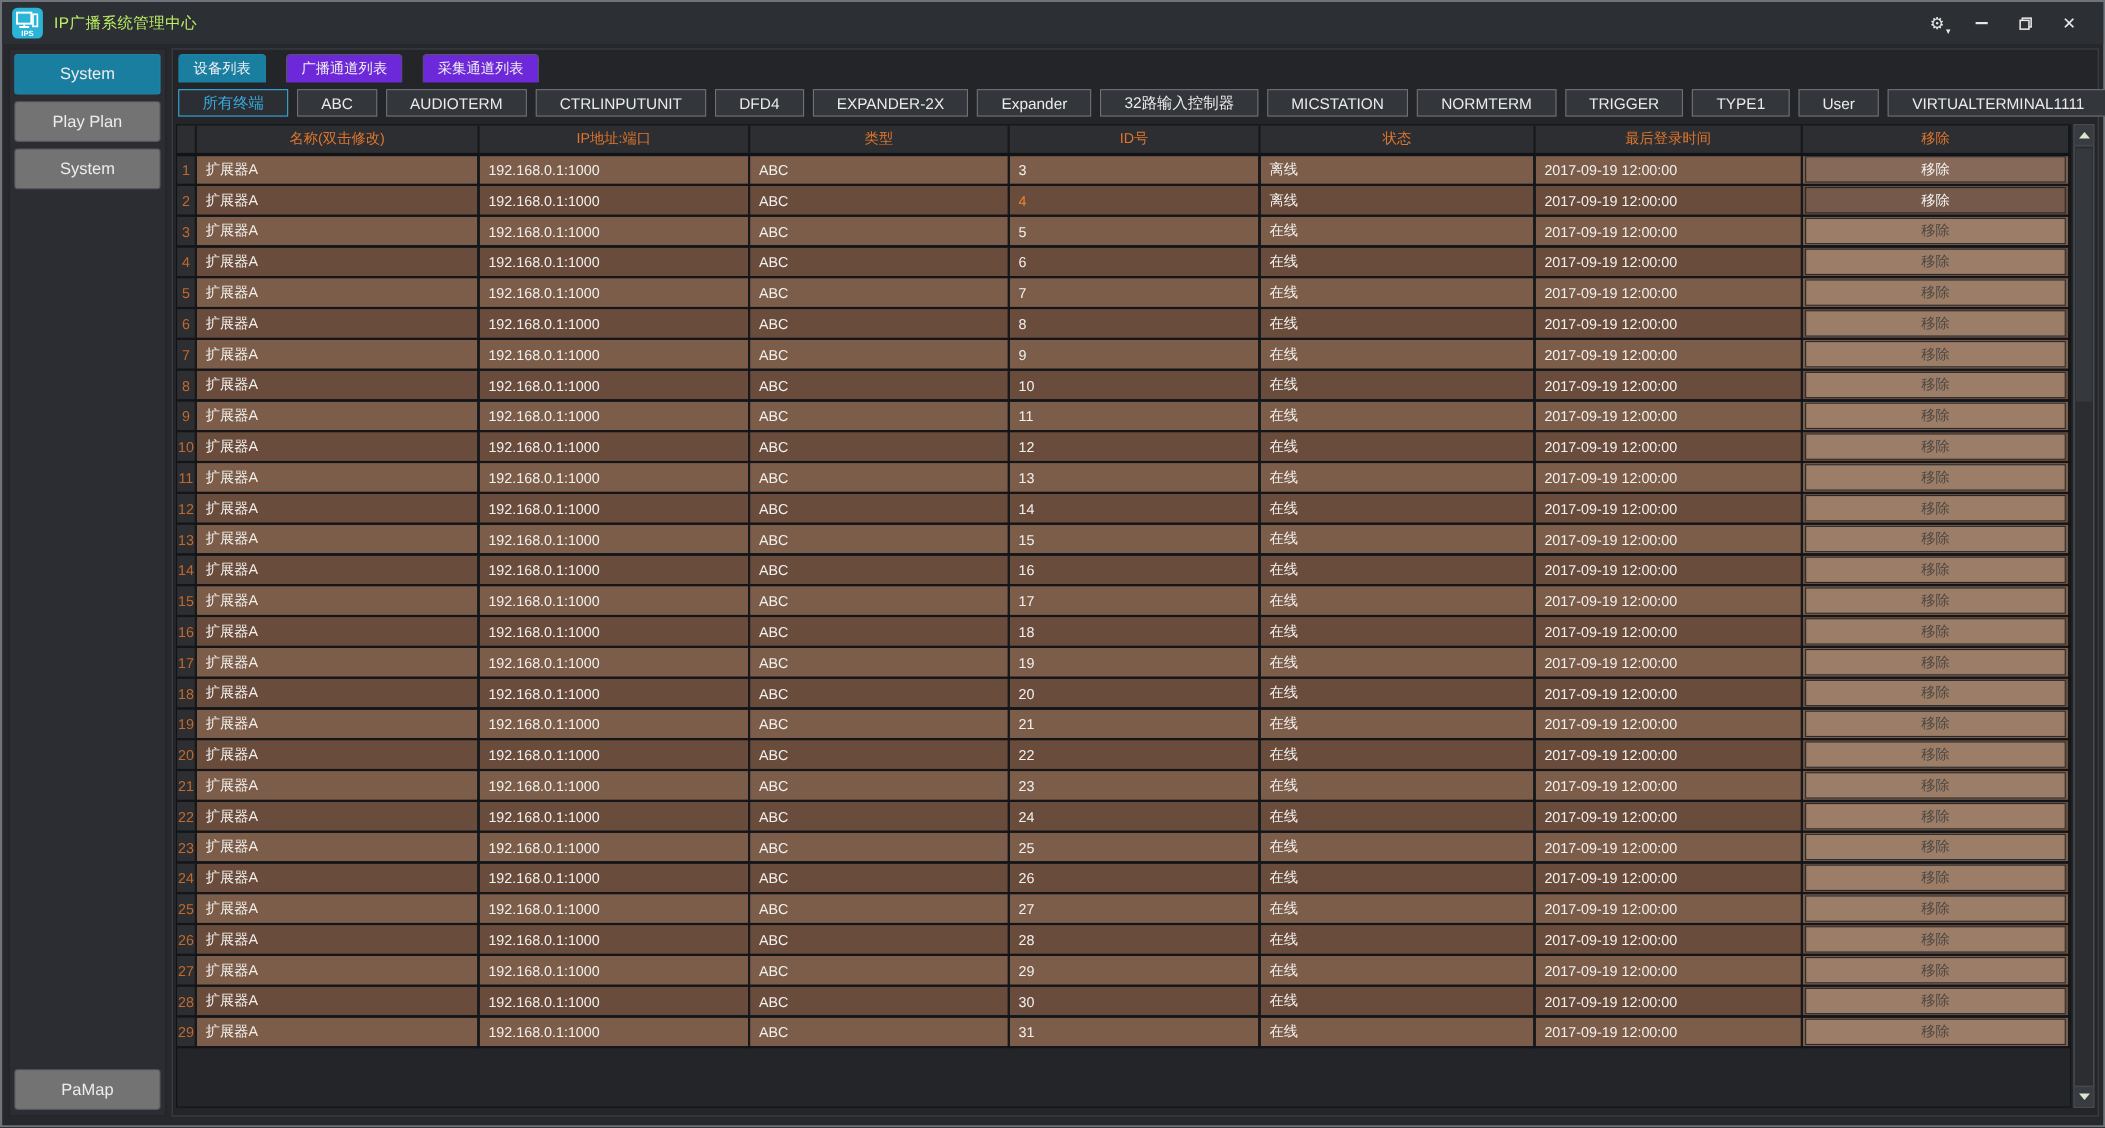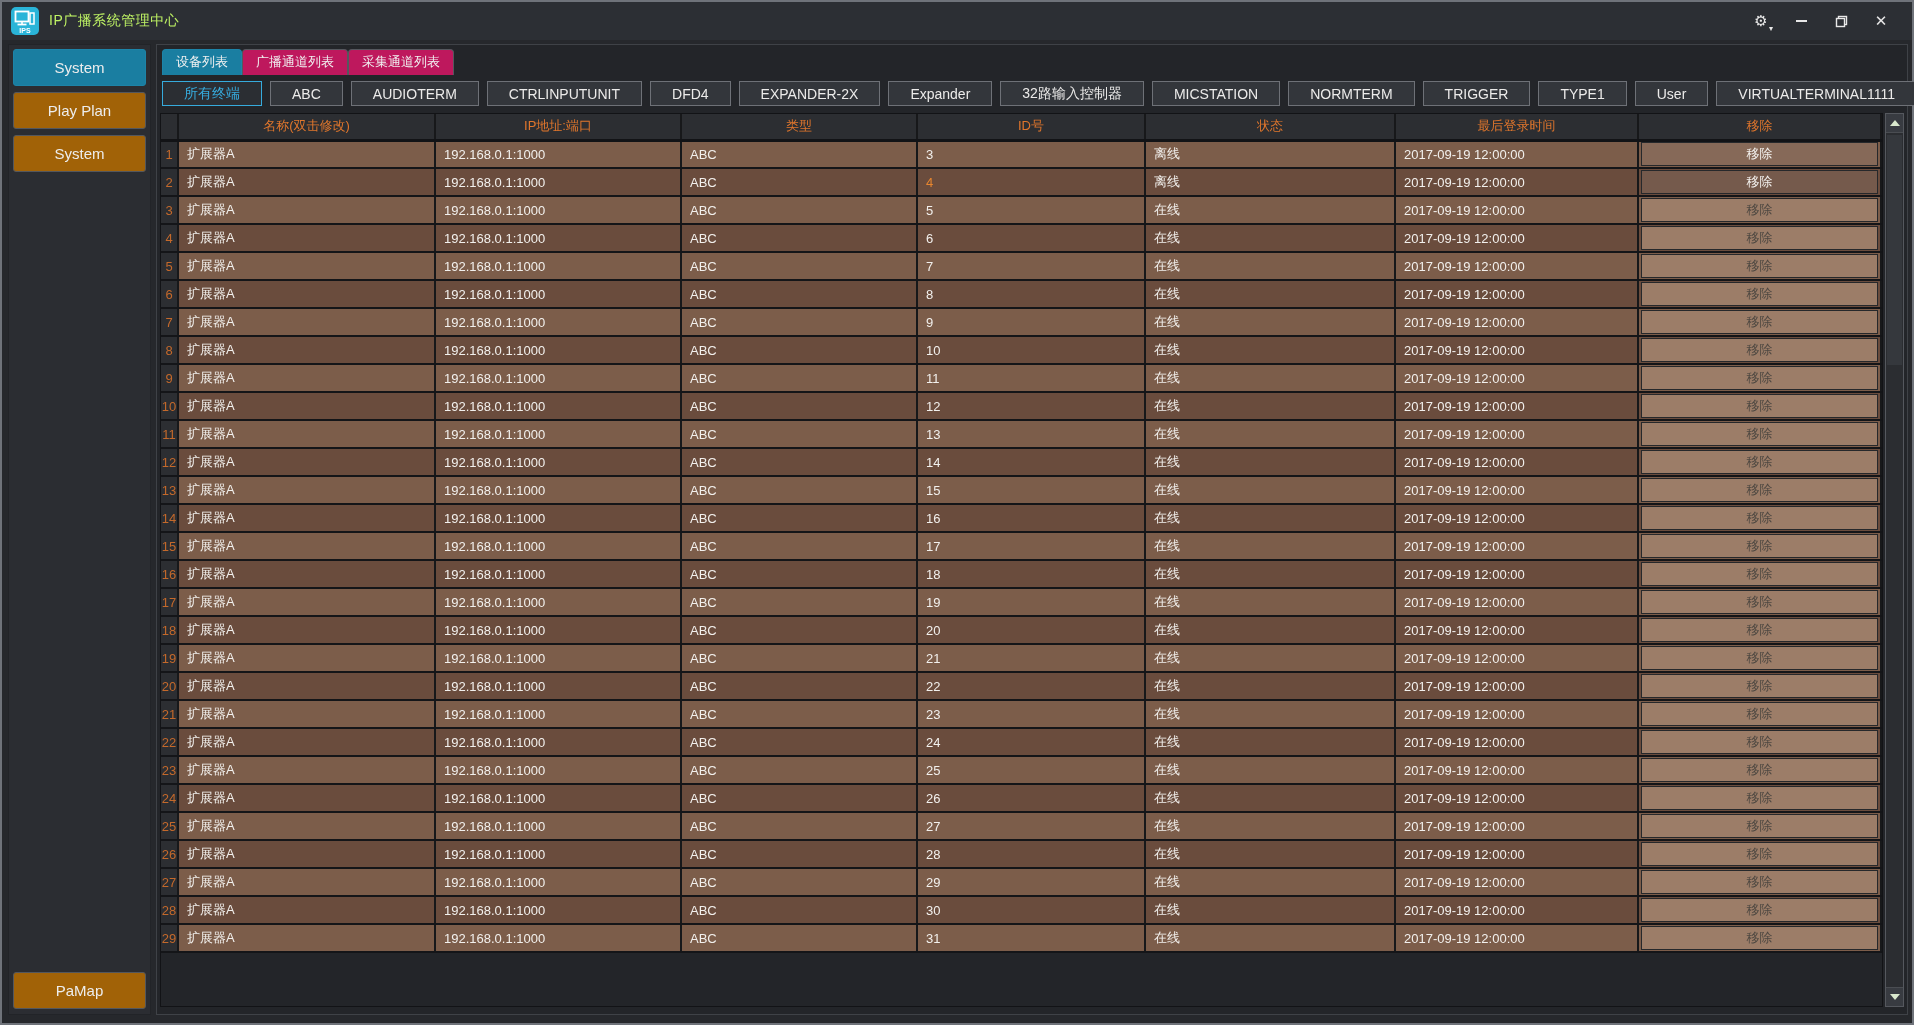--- a/index.html
+++ b/index.html
@@ -13,29 +13,29 @@
   .win-controls { margin-left:auto; display:flex; align-items:center; gap:14px; padding-right:18px; }
   .ctrl { width:26px; height:24px; display:flex; align-items:center; justify-content:center; color:#e8e8e8; font-size:15px; cursor:default; position:relative; }
   .gear-caret { position:absolute; right:1px; bottom:0; font-size:8px; color:#e8e8e8; }
   .min-bar { width:11px; height:2px; background:#e8e8e8; display:block; }
 
   
   .main { flex:1; display:flex; padding:4px 4px 8px 6px; gap:5px; min-height:0; }
 
   
   .sidebar { width:143px; flex:none; background:#2b2d32; border:1px solid #222428; display:flex; flex-direction:column; padding:4px 4px 5px 4px; gap:6px; }
-  .side-btn { height:37px; flex:none; background:#a16207; border:1px solid #54575d; border-radius:3px; color:#ededed; font-size:15px; display:flex; align-items:center; justify-content:center; cursor:default; }
+  .side-btn { height:37px; flex:none; background:#737373; border:1px solid #54575d; border-radius:3px; color:#ededed; font-size:15px; display:flex; align-items:center; justify-content:center; cursor:default; }
   .side-btn.active { background:#1a7ea1; border-color:#1d84a8; }
   .side-spacer { flex:1; }
 
   
   .content { flex:1; background:#232529; border:1px solid #3f4247; display:flex; flex-direction:column; padding:3px 3px 0 3px; min-width:0; min-height:0; }
 
-  .tabbar { height:27px; flex:none; display:flex; gap:0; padding-left:2px; align-items:flex-end; }
-  .tab { padding:0 13px; height:26px; line-height:24px; font-size:13px; color:#f0f0f0; background:#be185d; border:1px solid #55585e; border-bottom:none; border-radius:4px 4px 0 0; cursor:default; }
+  .tabbar { height:27px; flex:none; display:flex; gap:18px; padding-left:2px; align-items:flex-end; }
+  .tab { padding:0 13px; height:26px; line-height:24px; font-size:13px; color:#f0f0f0; background:#6d28d9; border:1px solid #55585e; border-bottom:none; border-radius:4px 4px 0 0; cursor:default; }
   .tab.active { background:#1a7ea1; border-color:#1d84a8; }
 
   .filters { padding:6px 2px 3px 2px; display:flex; flex-direction:column; gap:6px; flex:none; }
   .filter-row { display:flex; gap:8px; }
   .filter-btn { height:25px; padding:0 21px; background:#33363b; border:1px solid #6e7177; color:#ecebea; font-size:14px; font-family:inherit; cursor:default; white-space:nowrap; }
   .filter-btn.active { color:#36abdd; border-color:#36abdd; background:#2b2e33; }
 
   
   .table-zone { flex:1; display:flex; margin-top:4px; margin-bottom:7px; min-height:0; }
   .grid-wrap { flex:1; overflow:hidden; border:1px solid #121316; min-width:0; }

